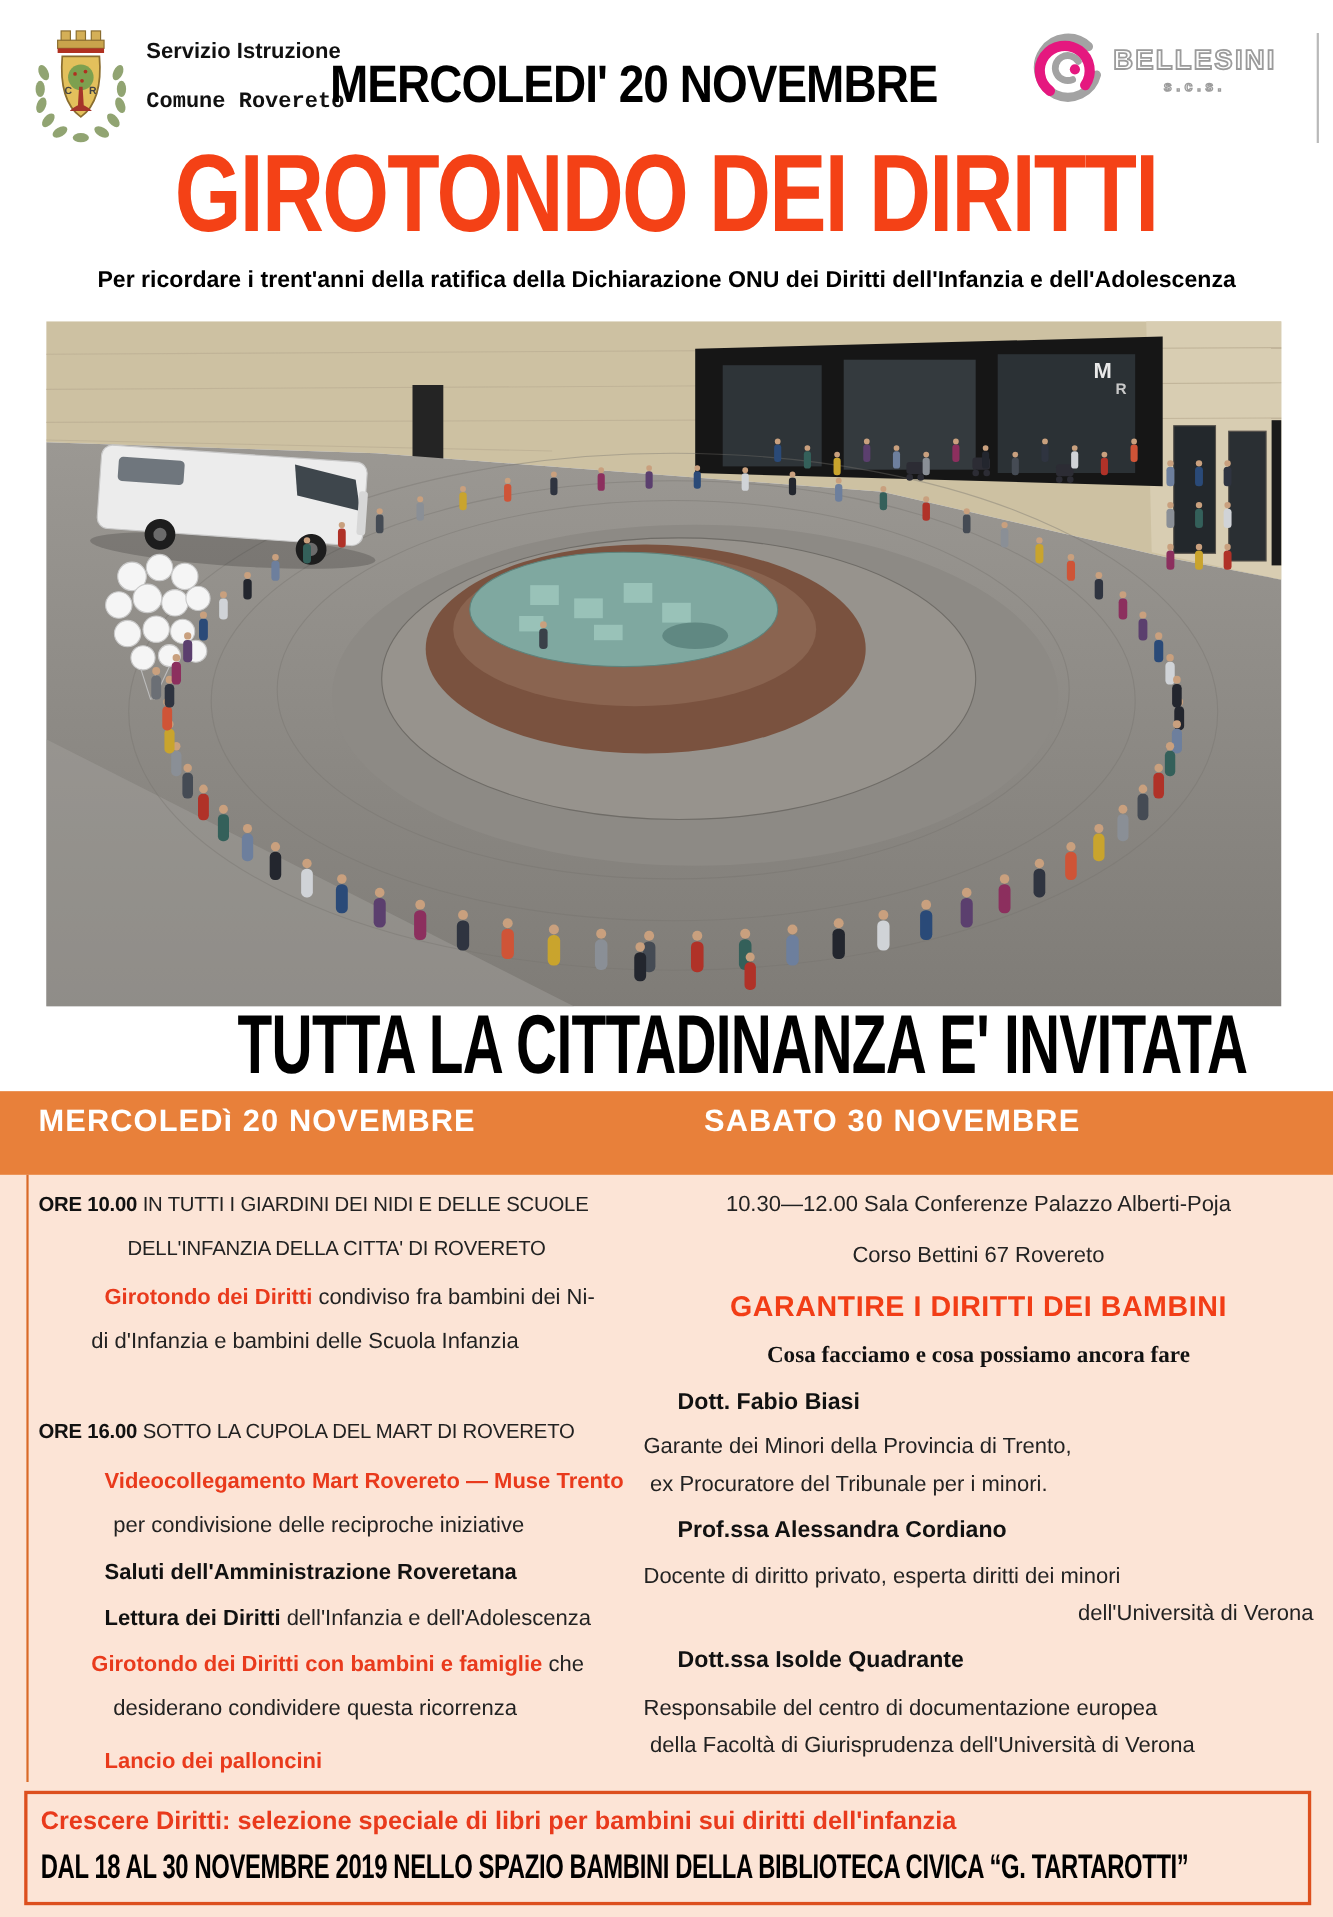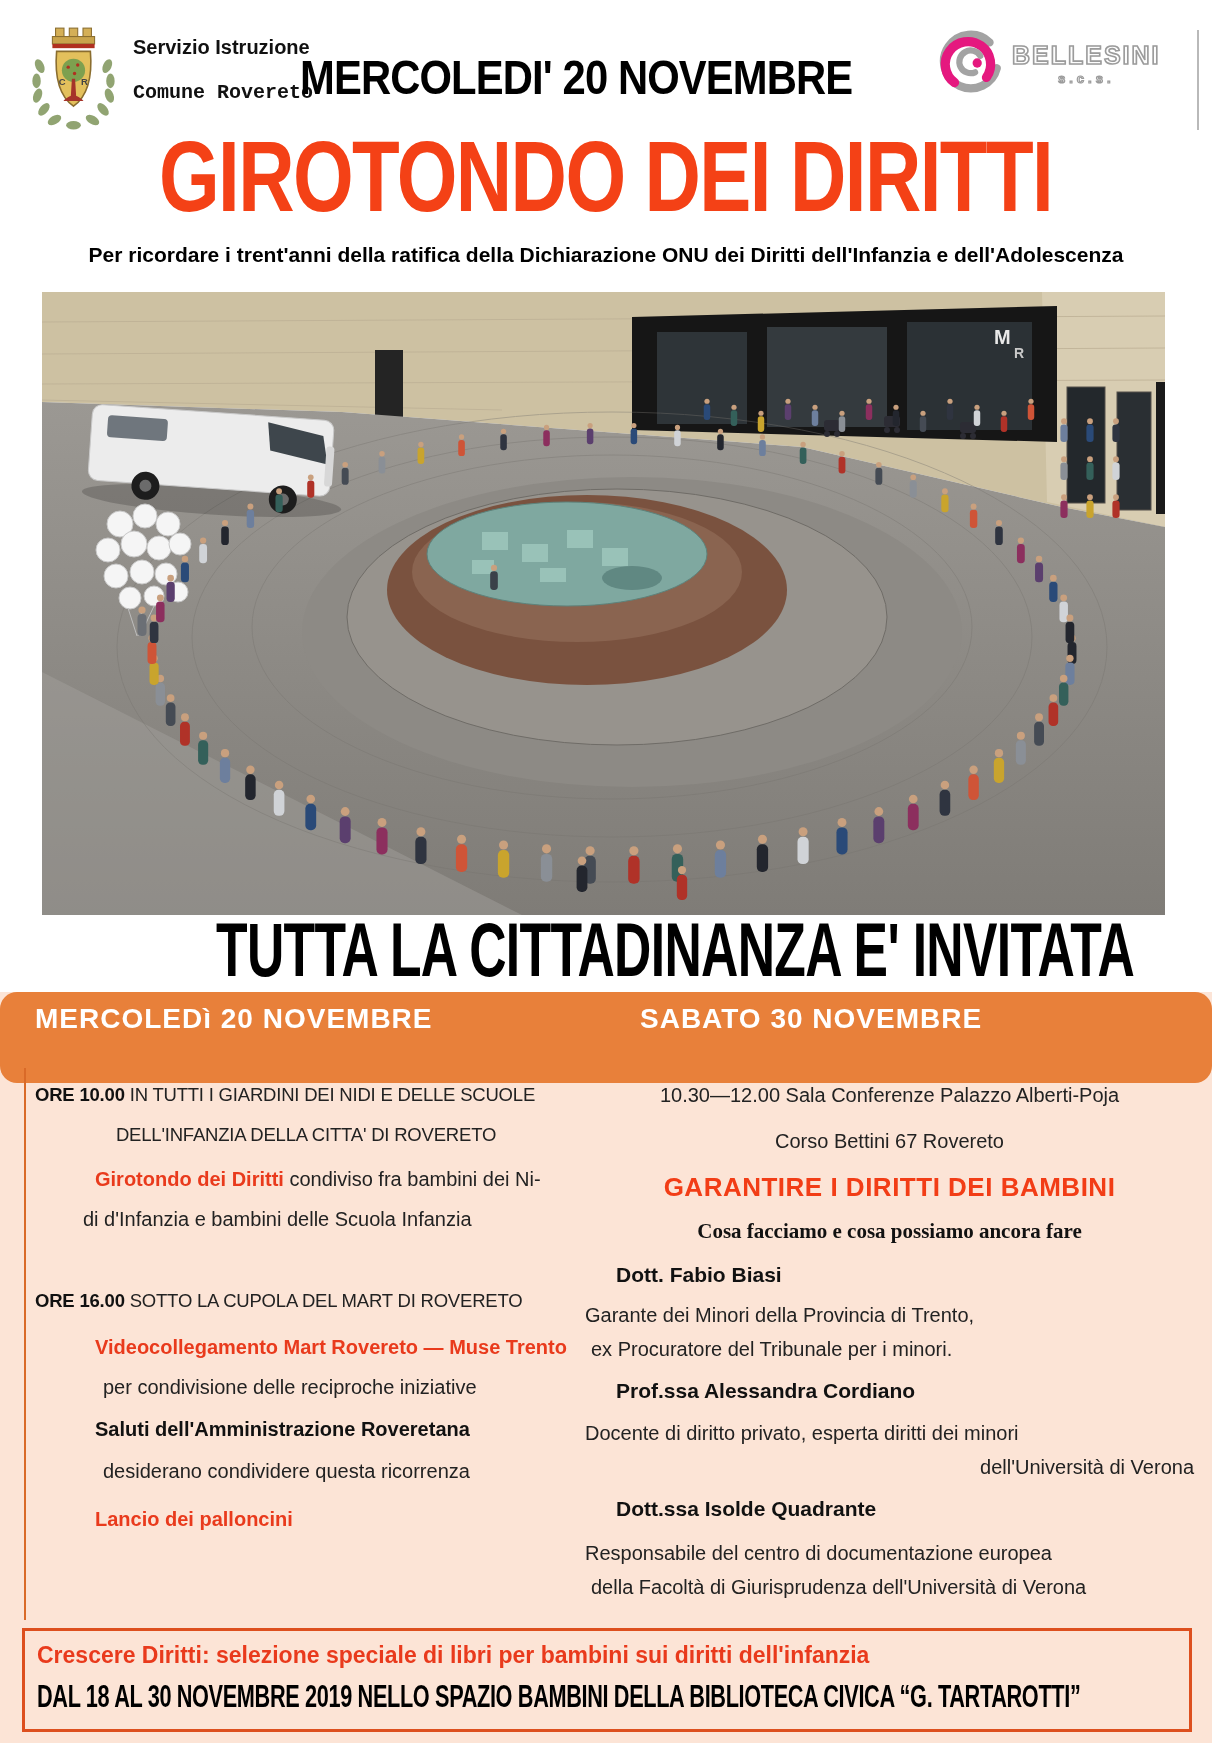--- a/index.html
+++ b/index.html
@@ -31,21 +31,21 @@
   .invite{position:absolute;top:912px;left:0;width:100%;text-align:center;line-height:1;}
   .invite span{display:inline-block;font-size:76px;font-weight:800;letter-spacing:-1px;color:#000;
                transform:scaleX(.68);transform-origin:center;white-space:nowrap;}
 
   
   .photo{position:absolute;top:292px;left:42px;width:1123px;height:623px;}
   .photo svg{display:block;width:100%;height:100%;}
 
   
   .lower{position:absolute;top:992px;left:0;width:100%;height:751px;background:#fce4d6;}
-  .band{position:absolute;top:0;left:0;width:100%;height:91px;background:#e8803a;border-radius:17px;}
+  .band{position:absolute;top:0;left:0;width:100%;height:76px;background:#e8803a;}
   .band .h1{position:absolute;left:35px;top:11px;}
   .band .h2{position:absolute;left:640px;top:11px;}
   .band-header{color:#fff;font-weight:800;font-size:28px;letter-spacing:1px;white-space:nowrap;}
   .col-rule{position:absolute;left:24px;top:76px;width:2px;height:552px;background:#d96a28;}
 
   .columns{position:absolute;top:90px;left:35px;right:18px;display:flex;}
   .col-left{width:542px;flex:none;}
   .col-right{flex:1;padding-left:8px;}
   .ln{font-size:20px;line-height:26px;color:#222;}
   .nw{white-space:nowrap;}
@@ -453,20 +453,28 @@
 
         <div class="ln caps nw mb20">
           <span class="b">ORE 16.00</span>
           <span>SOTTO LA CUPOLA DEL MART DI ROVERETO</span>
         </div>
         <div class="ln i68 nw mb14">
           <span class="red">Videocollegamento Mart Rovereto — Muse Trento</span>
         </div>
         <div class="ln i74 mb16">per condivisione delle reciproche iniziative</div>
         <div class="ln i68 b mb16">Saluti dell'Amministrazione Roveretana</div>
+        <div class="ln i68 nw mb16">
+          <span class="b">Lettura dei Diritti</span>
+          <span>dell'Infanzia e dell'Adolescenza</span>
+        </div>
+        <div class="ln i50 nw mb14">
+          <span class="red">Girotondo dei Diritti con bambini e famiglie</span>
+          <span>che</span>
+        </div>
         <div class="ln i74 mb22">desiderano condividere questa ricorrenza</div>
         <div class="ln i68 red">Lancio dei palloncini</div>
       </div>
 
       <div class="col-right">
         <div class="ln ctr mb20">10.30—12.00 Sala Conferenze Palazzo Alberti-Poja</div>
         <div class="ln ctr mb20">Corso Bettini 67 Rovereto</div>
         <div class="ln ctr garantire mb18">GARANTIRE I DIRITTI DEI BAMBINI</div>
         <div class="ln ctr talksub mb18">Cosa facciamo e cosa possiamo ancora fare</div>
 

